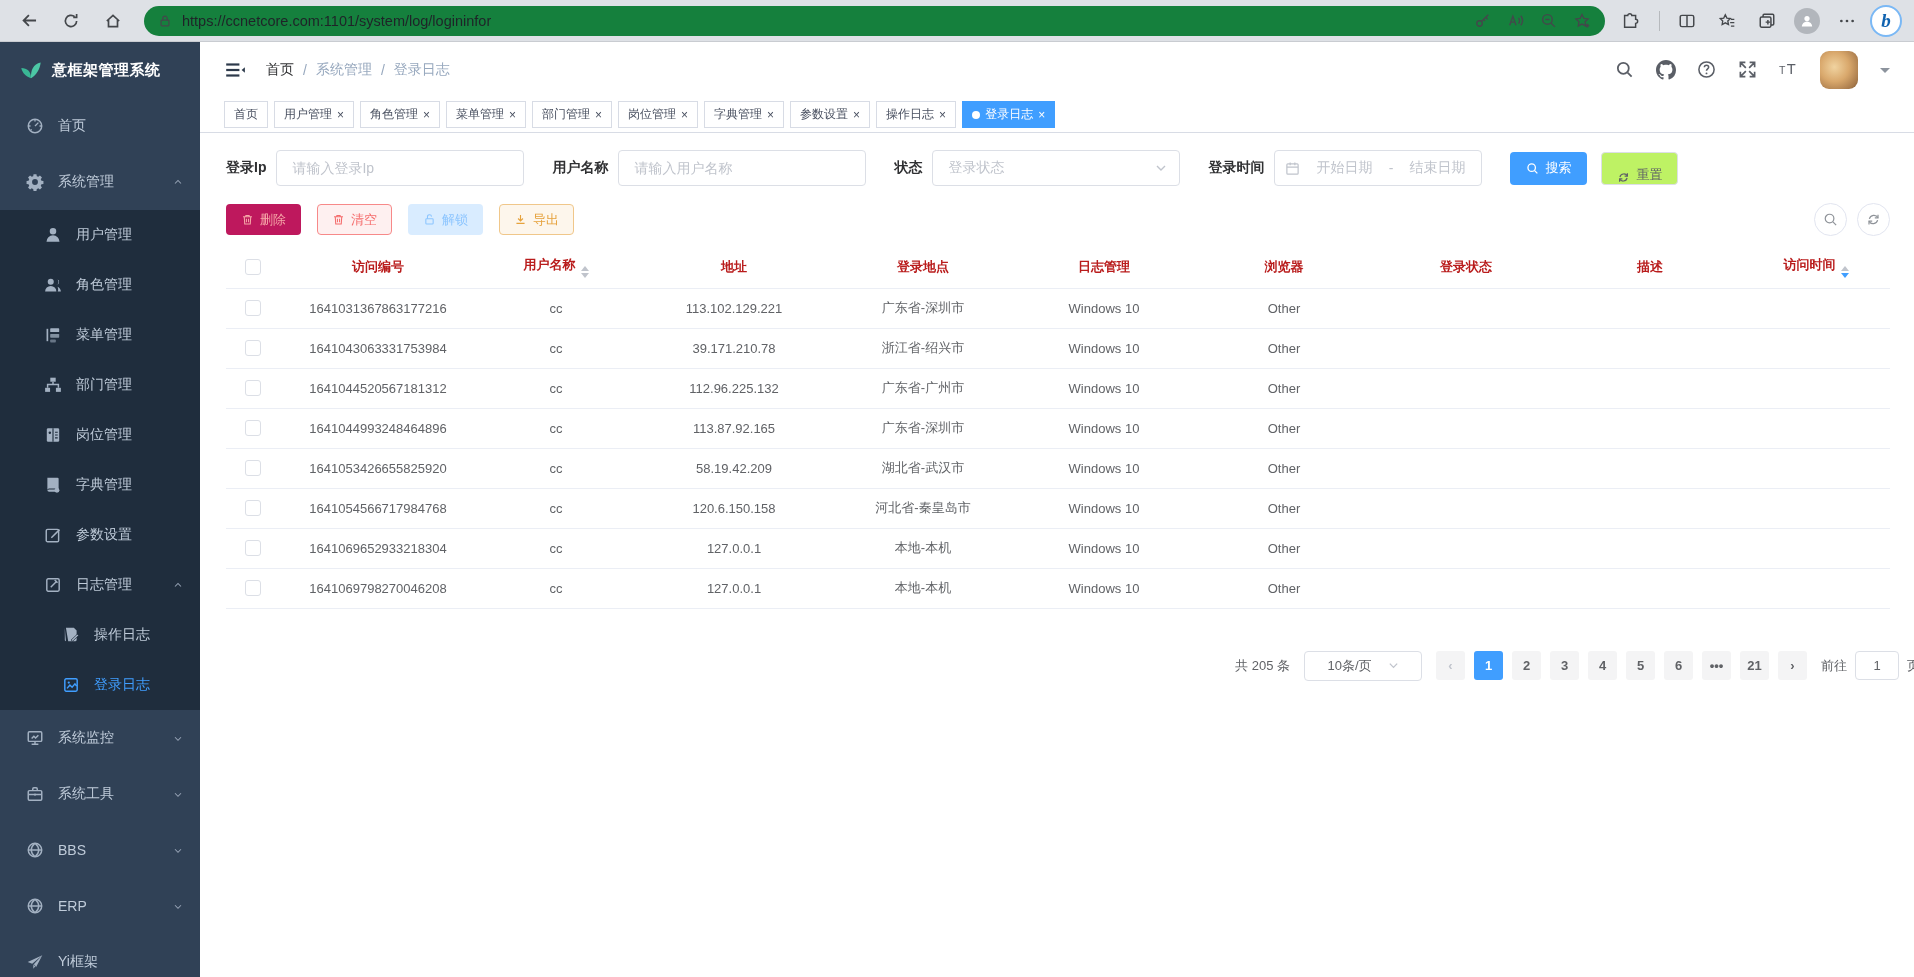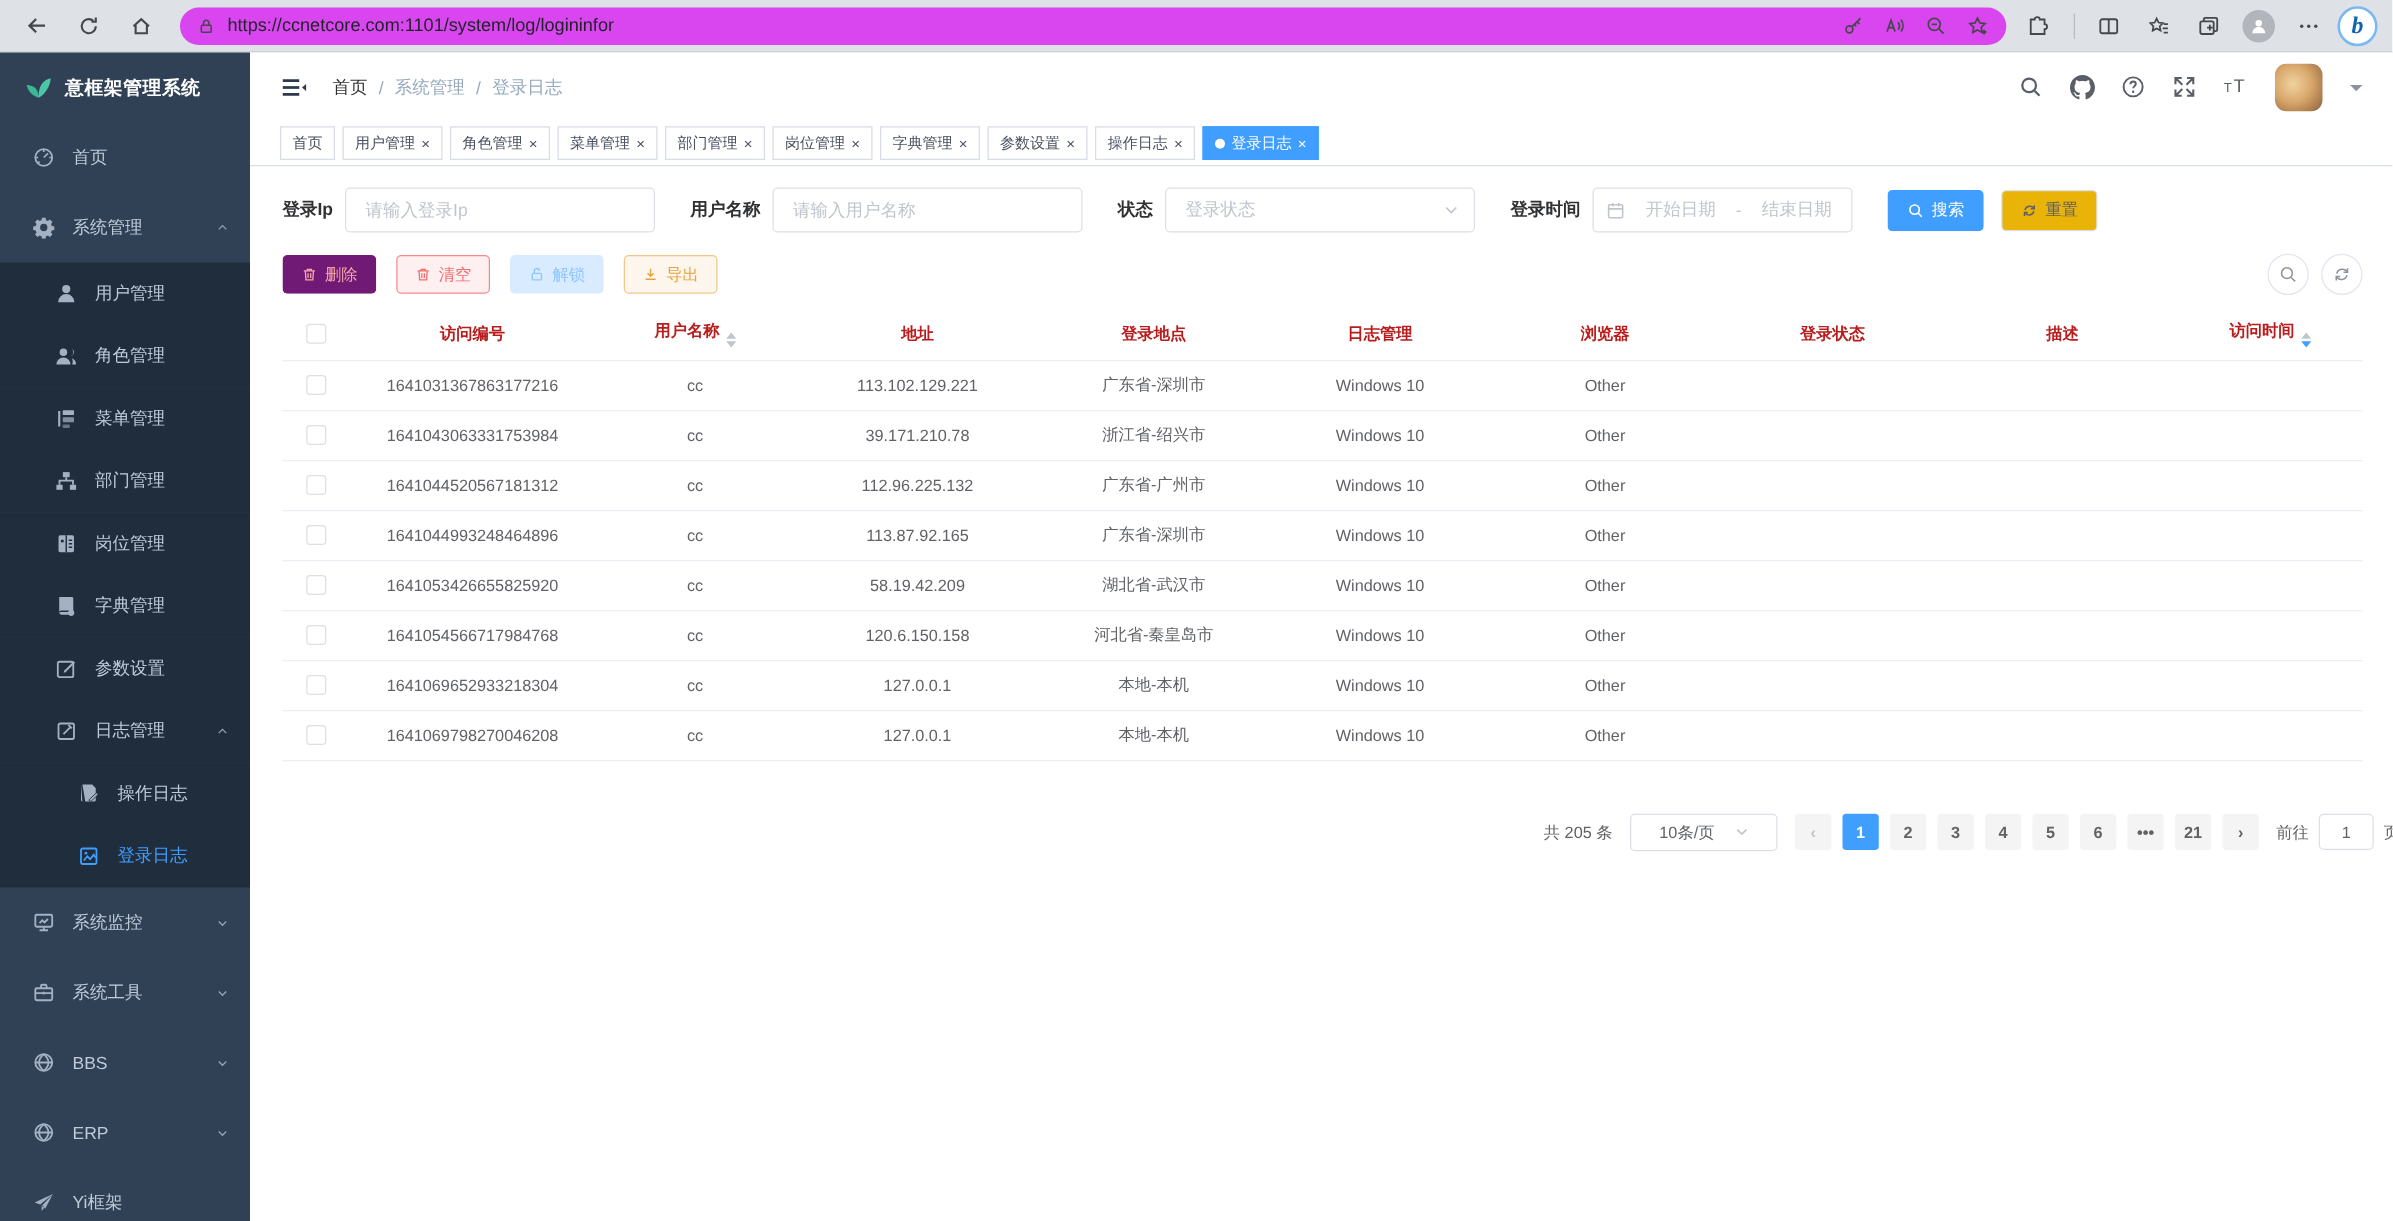--- a/index.html
+++ b/index.html
@@ -3,21 +3,21 @@
 <meta charset="utf-8">
 <style>
   * { margin:0; padding:0; box-sizing:border-box; }
   html,body { width:1914px; height:977px; overflow:hidden; }
   body { font-family:"Liberation Sans","DejaVu Sans",sans-serif; background:#fff; color:#606266; }
   svg { display:block; }
 
   
   .chrome { height:42px; background:#dee1e6; display:flex; align-items:center; padding:0 12px; border-bottom:1px solid #c9ccd1; }
   .chrome-btn { width:34px; height:34px; border-radius:50%; display:flex; align-items:center; justify-content:center; color:#44474b; flex:0 0 auto; margin-right:8px; cursor:pointer; }
-  .url-pill { flex:1; height:30px; background:#d946ef; border-radius:15px; display:flex; align-items:center; padding:0 14px; margin:0 8px 0 6px; min-width:0; }
+  .url-pill { flex:1; height:30px; background:#15803d; border-radius:15px; display:flex; align-items:center; padding:0 14px; margin:0 8px 0 6px; min-width:0; }
   .url-text { font-size:14.5px; color:#1f2328; margin-left:10px; white-space:nowrap; overflow:hidden; }
   .pill-icons { margin-left:auto; display:flex; align-items:center; gap:16px; color:#44474b; }
   .pill-icons > span { cursor:pointer; }
   .chrome-right { display:flex; align-items:center; gap:4px; color:#3c4043; flex:0 0 auto; }
   .chrome-right .chrome-btn { margin-right:2px; }
   .chrome-divider { width:1px; height:20px; background:#b6b9bd; margin:0 6px; }
   .edge-avatar { width:26px; height:26px; border-radius:50%; background:#b2b6bc; display:flex; align-items:center; justify-content:center; color:#fff; }
   .bing-badge { width:32px; height:32px; border-radius:50%; background:#fff; border:2px solid #7ab8f5; display:flex; align-items:center; justify-content:center; color:#1063b0; font-weight:bold; font-style:italic; font-size:19px; font-family:"Liberation Serif",serif; cursor:pointer; }
 
   
@@ -62,27 +62,27 @@
   .f-input { width:248px; height:36px; border:1px solid #dcdfe6; border-radius:4px; padding:0 15px; font-size:14px; color:#606266; outline:none; font-family:inherit; }
   .f-input::placeholder { color:#c0c4cc; }
   .f-select { width:248px; height:36px; border:1px solid #dcdfe6; border-radius:4px; padding:0 12px 0 15px; display:flex; align-items:center; justify-content:space-between; color:#c0c4cc; font-size:14px; cursor:pointer; background:#fff; }
   .f-select .sel-caret { width:12px; height:12px; color:#c0c4cc; }
   .f-date { width:208px; height:36px; border:1px solid #dcdfe6; border-radius:4px; display:flex; align-items:center; gap:10px; padding:0 10px; color:#c0c4cc; font-size:14px; cursor:pointer; background:#fff; }
   .f-date .date-ph { flex:1; text-align:center; }
   .f-date .date-sep { color:#c0c4cc; }
   .btn { height:33px; border-radius:4px; display:inline-flex; align-items:center; gap:6px; padding:0 15px; font-size:13px; cursor:pointer; border:1px solid transparent; font-family:inherit; }
   .btn svg { width:13px; height:13px; }
   .btn-search { background:#409eff; color:#fff; margin-left:14px; }
-  .btn-reset { background:#eab308; color:#606266; border-color:#dcdfe6; margin-left:14px; }
+  .btn-reset { background:#bef264; color:#606266; border-color:#dcdfe6; margin-left:14px;align-items:flex-end; }
 
   
   .toolbar { display:flex; align-items:center; padding:17px 24px 0 26px; flex:0 0 auto; }
   .tb-btn { height:31px; border-radius:4px; display:inline-flex; align-items:center; gap:6px; padding:0 14px; font-size:13px; cursor:pointer; border:1px solid transparent; margin-right:16px; font-family:inherit; }
   .tb-btn svg { width:13px; height:13px; }
-  .tb-delete { background:#701a75; color:#f6a8a8;font-family:Liberation Serif, serif; }
+  .tb-delete { background:#be185d; color:#f6a8a8;font-family:Liberation Serif, serif; }
   .tb-clear  { background:#fef0f0; color:#f56c6c; border-color:#f78989; }
   .tb-unlock { background:#d9ecff; color:#8cc5ff; }
   .tb-export { background:#fdf6ec; color:#e6a23c; border-color:#f0c78a; }
   .toolbar-right { margin-left:auto; display:flex; gap:10px; }
   .circle-btn { width:33px; height:33px; border-radius:50%; border:1px solid #e2e5f0; background:#fff; color:#8f9399; display:flex; align-items:center; justify-content:center; cursor:pointer; }
   .circle-btn svg { width:15px; height:15px; }
 
   
   .table-wrap { padding:10px 24px 0 26px; flex:0 0 auto; }
   table { width:100%; border-collapse:collapse; table-layout:fixed; font-size:13px; color:#606266; }

